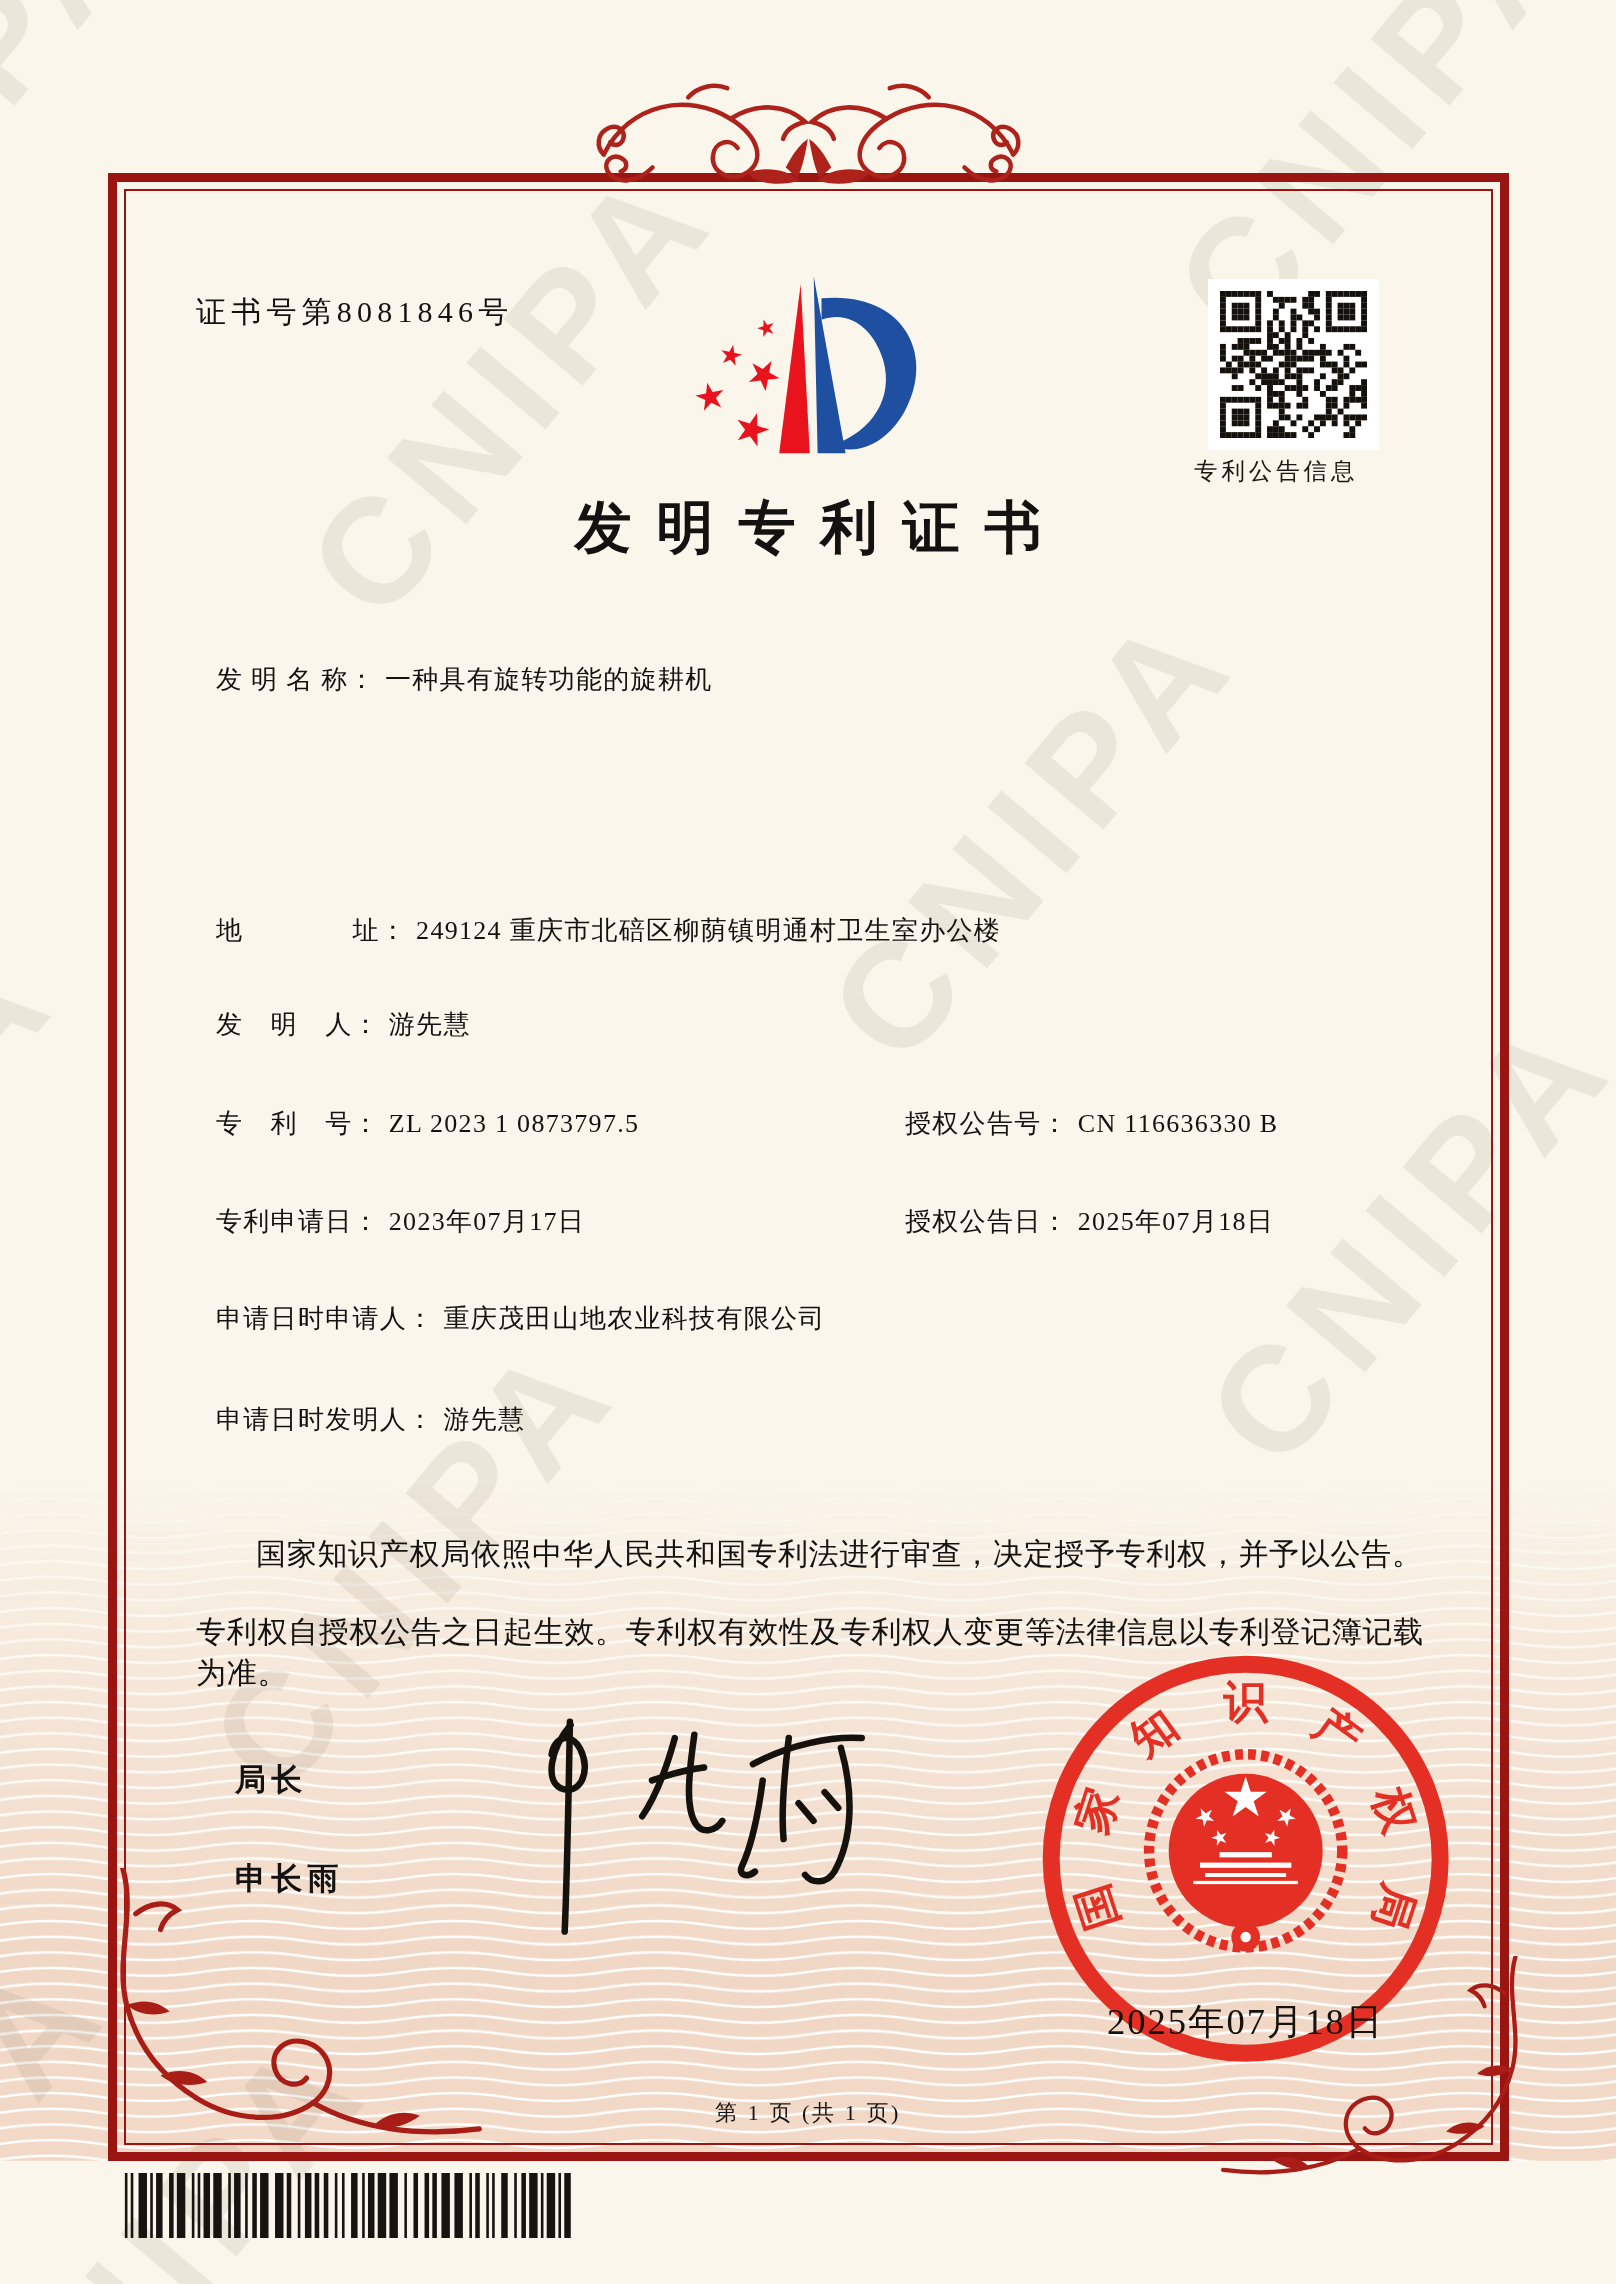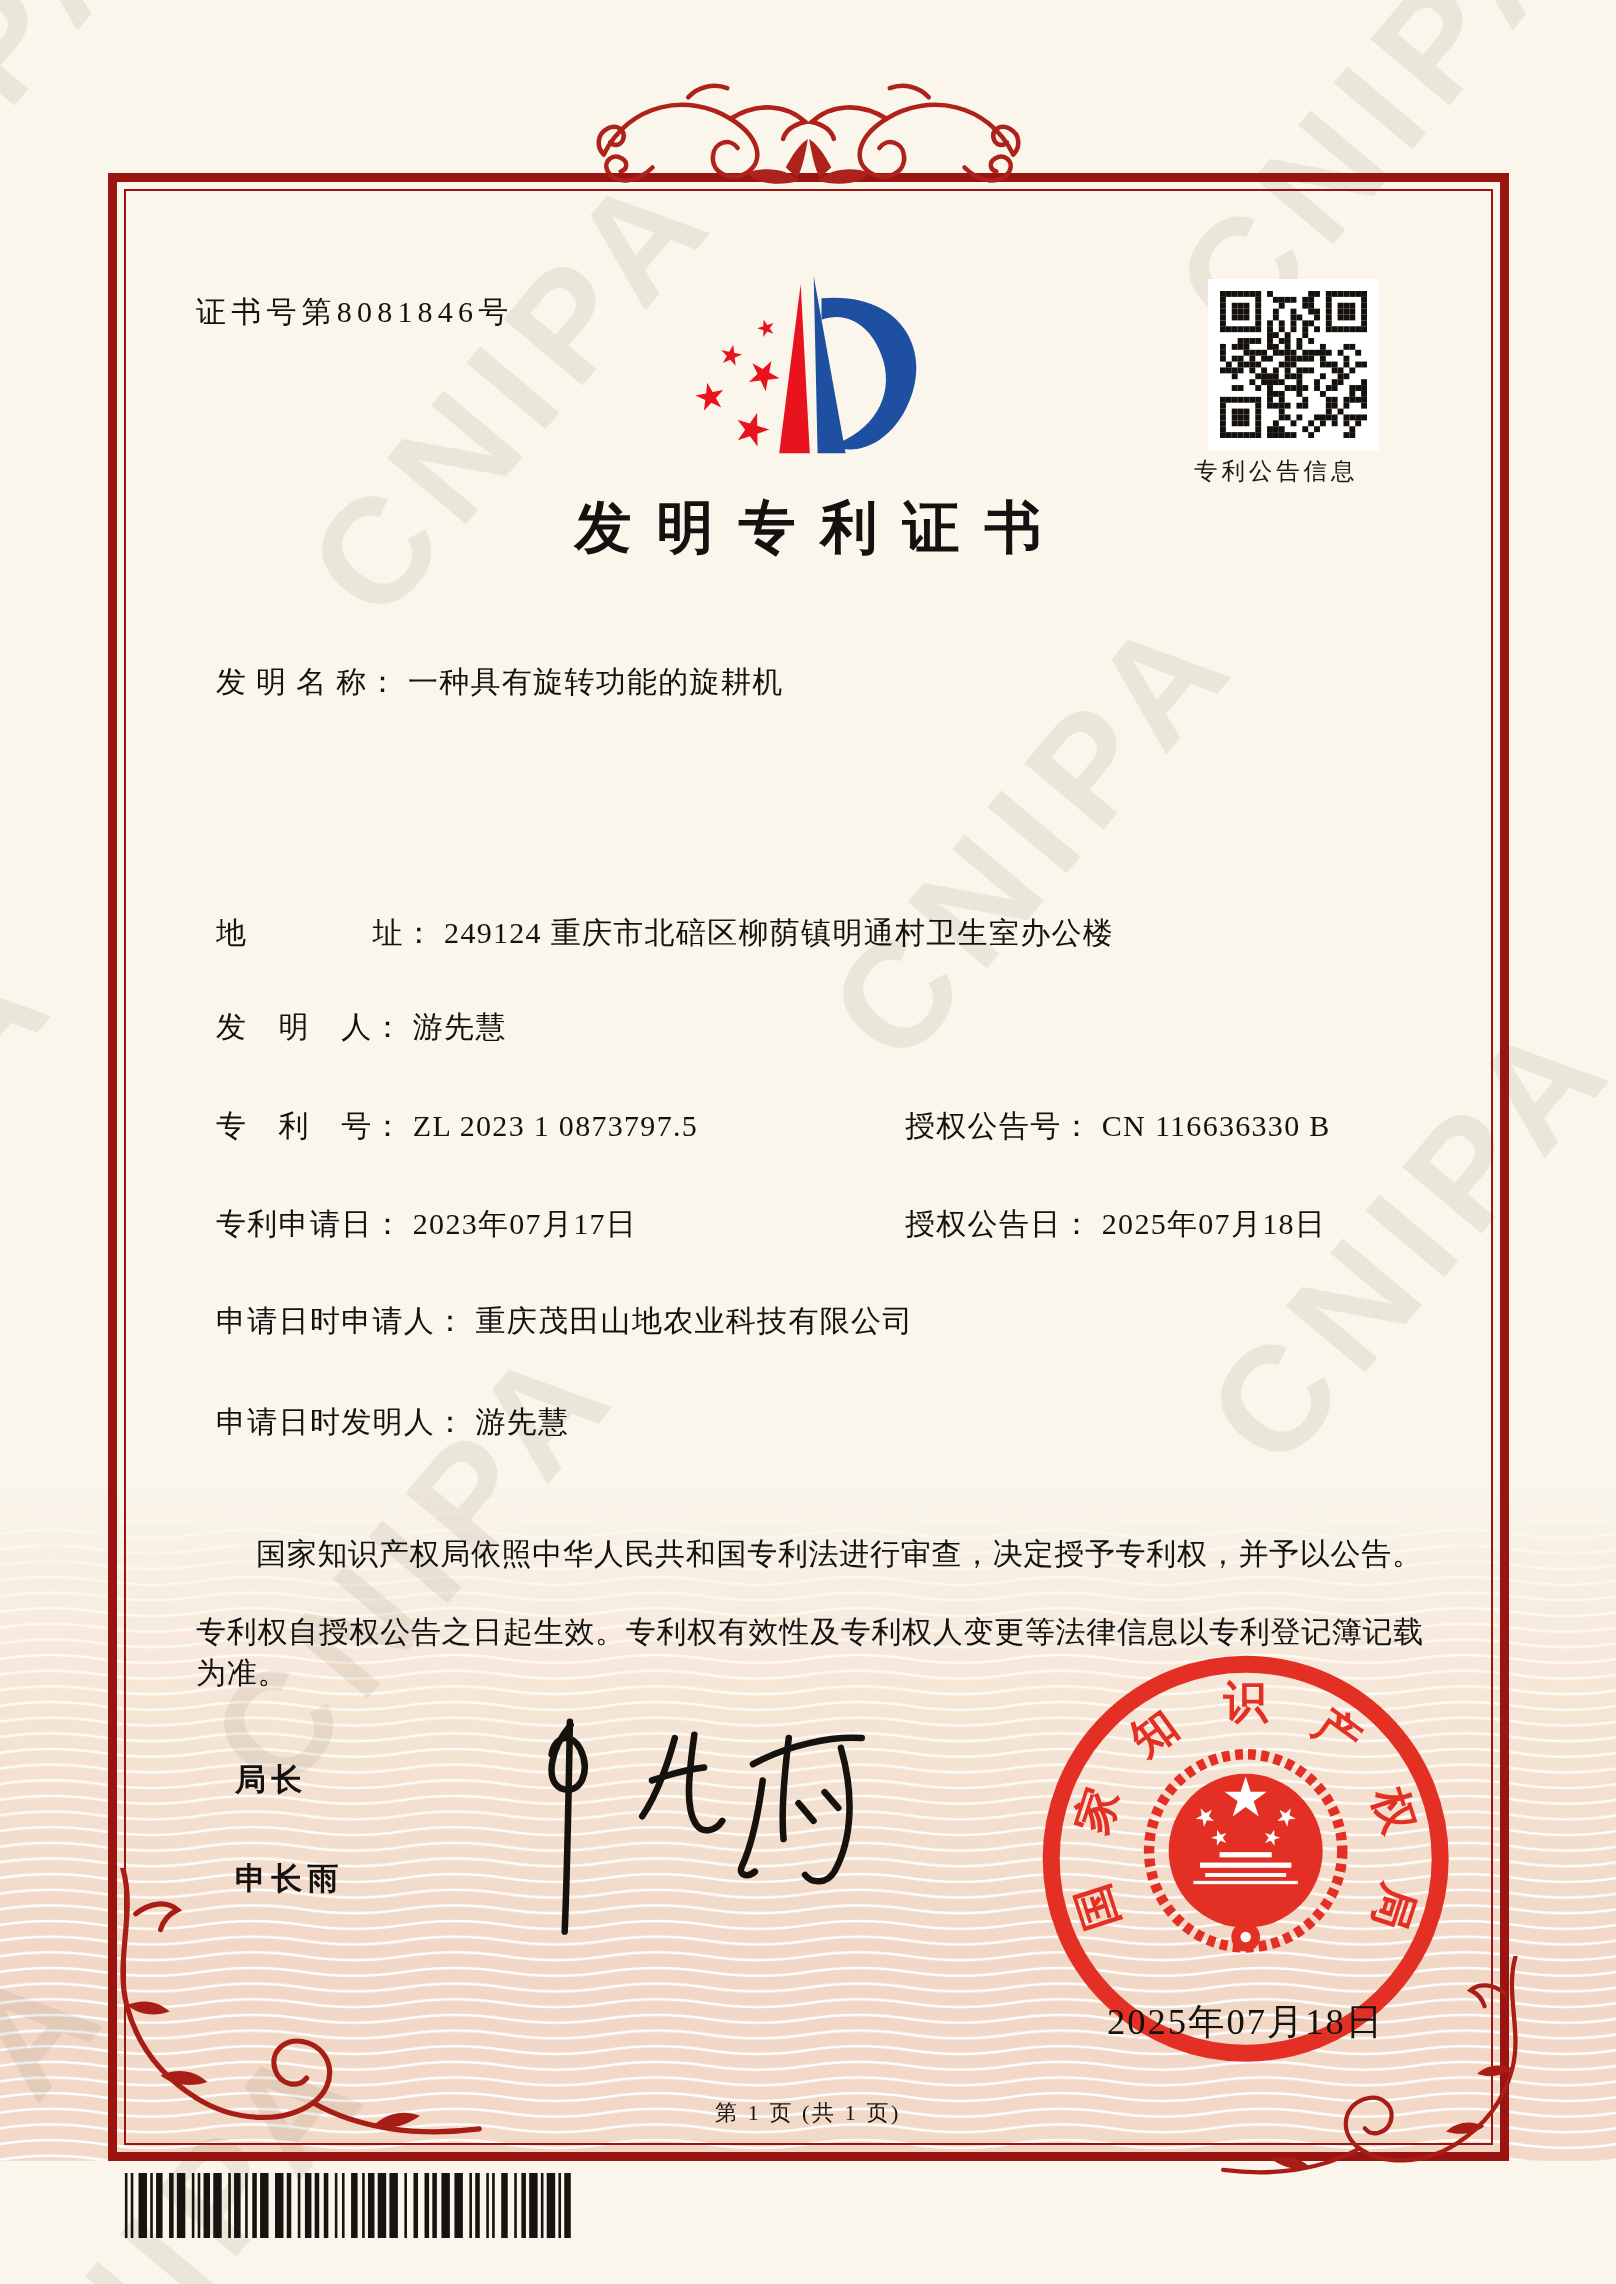--- a/index.html
+++ b/index.html
@@ -29,21 +29,21 @@
   .logo{left:688px;top:258px;z-index:4;}
 
   .qrbox{left:1208px;top:279px;width:171px;height:171px;background:#fff;z-index:4;
          display:flex;align-items:center;justify-content:center;}
   .qrcaption{left:1194px;top:455px;width:197px;font-size:23.5px;
              letter-spacing:3.9px;z-index:4;color:#1c1712;}
 
   .title{left:0;top:490px;width:100%;text-align:center;font-size:57px;font-weight:700;
          letter-spacing:25px;text-indent:25px;z-index:4;}
 
-  .row{font-size:30px;letter-spacing:1.3px;z-index:4;white-space:nowrap;}
+  .row{font-size:26px;letter-spacing:1.3px;z-index:4;white-space:nowrap;}
   .row .lab{color:#141210;}
   .row .val{margin-left:9px;}
   .c1{left:216px;} .c2{left:905px;}
   .r1{top:662px} .r2{top:806px} .r3{top:913px} .r4{top:1007px}
   .r5{top:1106px} .r6{top:1204px} .r7{top:1301px} .r8{top:1402px}
 
   .stmt{left:196px;width:1229px;font-size:30px;letter-spacing:0.7px;z-index:4;}
   .s1{top:1534px;padding-left:60px;}
   .s2{top:1612px;}
 

